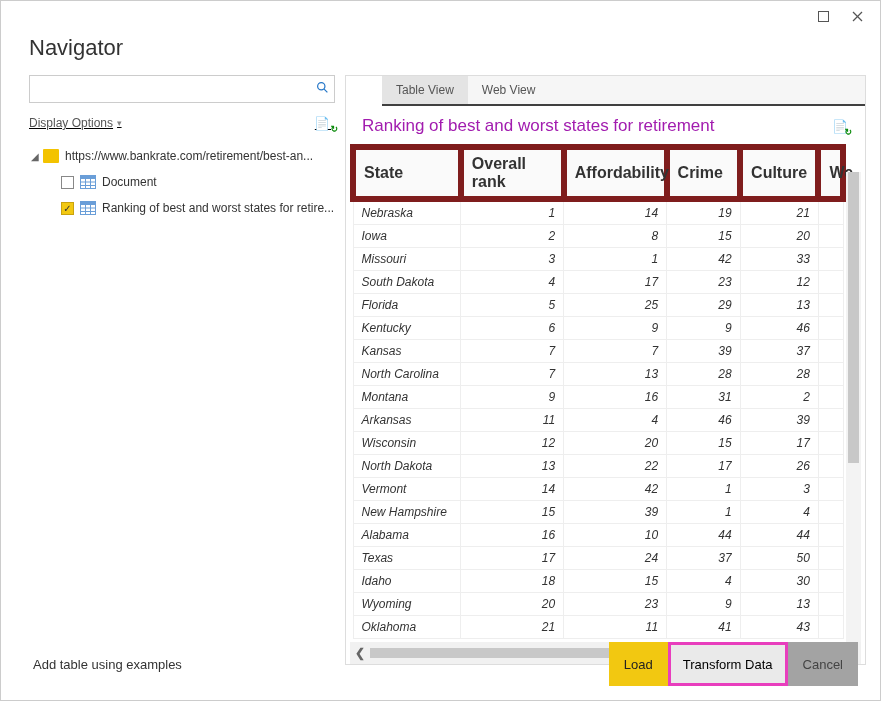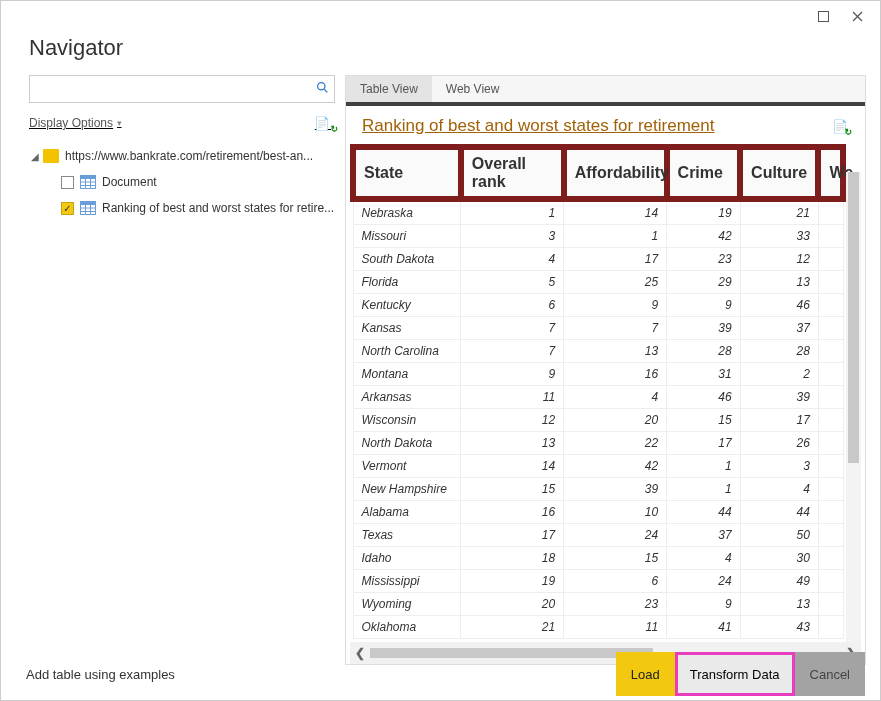--- a/index.html
+++ b/index.html
@@ -22,44 +22,44 @@
 .tree-row { display: flex; align-items: center; height: 26px; padding-left: 16px; cursor: pointer; white-space: nowrap; overflow: hidden; }
 .tree-row.lvl1 { padding-left: 46px; }
 .tree-arrow { display: inline-block; width: 12px; color: #666; font-size: 10px; }
 .folder-icon { width: 16px; height: 14px; background: #f3c300; margin-right: 6px; display: inline-block; border-radius: 1px; }
 .cb { width: 13px; height: 13px; border: 1px solid #888; margin-right: 6px; display: inline-flex; align-items: center; justify-content: center; font-size: 10px; background: #fff; }
 .cb.checked { background: #f2c811; border-color: #c9a20e; color: #333; }
 .table-icon { width: 16px; height: 14px; margin-right: 6px; display: inline-block; }
 .table-icon svg { display: block; }
 .tree-label { overflow: hidden; text-overflow: ellipsis; }
 .right-pane { flex: 1; display: flex; flex-direction: column; border: 1px solid #ddd; overflow: hidden; }
-.tabs { display: flex; background: #f6f6f6; height: 30px; border-bottom: 4px solid #404040; }
+.tabs { display: flex; background: #f6f6f6; height: 30px; border-bottom: 2px solid #404040; margin-left: 36px; }
 .tab { padding: 0 14px; font-size: 12px; color: #555; display: flex; align-items: center; cursor: pointer; }
 .tab.active { background: #e4e4e4; }
 .preview-head { display: flex; align-items: center; padding: 10px 16px 8px; }
-.preview-head h2 { font-size: 17px; font-weight: 400; color: #a16207; flex: 1; text-decoration: underline; }
+.preview-head h2 { font-size: 17px; font-weight: 400; color: #a21caf; flex: 1; }
 .preview-head .ref-ic { color: #666; font-size: 14px; }
 .table-wrap { flex: 1; overflow: hidden; position: relative; margin: 0 4px; }
 .table-scroll-v { position: absolute; right: 0; top: 28px; bottom: 22px; width: 15px; background: #f3f3f3; }
 .table-scroll-v .thumb { position: absolute; left: 2px; right: 2px; top: 0; height: 62%; background: #c8c8c8; }
 .table-scroll-h { position: absolute; left: 0; right: 0; bottom: 0; height: 22px; background: #f1f1f1; display: flex; align-items: center; }
 .table-scroll-h .arrow { width: 20px; text-align: center; font-size: 12px; color: #666; cursor: pointer; font-weight: bold; }
 .table-scroll-h .track { flex: 1; height: 14px; position: relative; }
 .table-scroll-h .thumb { position: absolute; left: 0; width: 60%; top: 2px; bottom: 2px; background: #c8c8c8; }
 table { border-collapse: collapse; width: calc(100% - 15px); table-layout: fixed; font-size: 12px; }
 th { text-align: left; background: #fafafa; border: 6px solid #7f1d1d; padding: 5px 8px; font-weight: 600; color: #333; font-size: 16px; }
 td { border: 1px solid #eee; padding: 4px 8px; font-style: italic; color: #333; }
 td.num { text-align: right; }
 col.c0 { width: 22%; }
 col.c1 { width: 21%; }
 col.c2 { width: 21%; }
 col.c3 { width: 15%; }
 col.c4 { width: 16%; }
 col.c5 { width: 5%; }
-.footer { position: absolute; left: 0; right: 0; bottom: 0; height: 52px; display: flex; align-items: center; padding: 0 15px; }
+.footer { position: absolute; left: 0; right: 0; bottom: 10px; height: 52px; display: flex; align-items: center; padding: 0 22px; }
 .footer .link-btn { font-size: 13px; color: #333; padding: 6px 10px; cursor: pointer; }
 .footer .spacer { flex: 1; }
 .btn { height: 44px; padding: 0 14px; font-size: 13px; border: 1px solid transparent; cursor: pointer; margin-left: 0; display: inline-flex; align-items: center; }
 .btn.load { background: #f2c811; color: #222; }
 .btn.transform { background: #eaeaea; border: 3px solid #e83ebd; padding: 0 12px; }
 .btn.cancel { background: #a3a3a3; color: #444; }
 .doc-refresh-icon { position: relative; display: inline-block; }
 .doc-refresh-icon::before { content: "📄"; font-size: 13px; color: #666; }
 .doc-refresh-icon::after { content: "↻"; position: absolute; right: -3px; bottom: -3px; font-size: 9px; color: #0a8a0a; font-weight: bold; }
 </style>
@@ -170,20 +170,28 @@
         <tbody id="tbody">
             <tr>
               <td>Nebraska</td>
               <td class="num">1</td>
               <td class="num">14</td>
               <td class="num">19</td>
               <td class="num">21</td>
               <td></td>
             </tr>
             <tr>
+              <td>Iowa</td>
+              <td class="num">2</td>
+              <td class="num">8</td>
+              <td class="num">15</td>
+              <td class="num">20</td>
+              <td></td>
+            </tr>
+            <tr>
               <td>Missouri</td>
               <td class="num">3</td>
               <td class="num">1</td>
               <td class="num">42</td>
               <td class="num">33</td>
               <td></td>
             </tr>
             <tr>
               <td>South Dakota</td>
               <td class="num">4</td>
@@ -287,28 +295,20 @@
               <td class="num">37</td>
               <td class="num">50</td>
               <td></td>
             </tr>
             <tr>
               <td>Idaho</td>
               <td class="num">18</td>
               <td class="num">15</td>
               <td class="num">4</td>
               <td class="num">30</td>
-              <td></td>
-            </tr>
-            <tr>
-              <td>Mississippi</td>
-              <td class="num">19</td>
-              <td class="num">6</td>
-              <td class="num">24</td>
-              <td class="num">49</td>
               <td></td>
             </tr>
             <tr>
               <td>Wyoming</td>
               <td class="num">20</td>
               <td class="num">23</td>
               <td class="num">9</td>
               <td class="num">13</td>
               <td></td>
             </tr>

